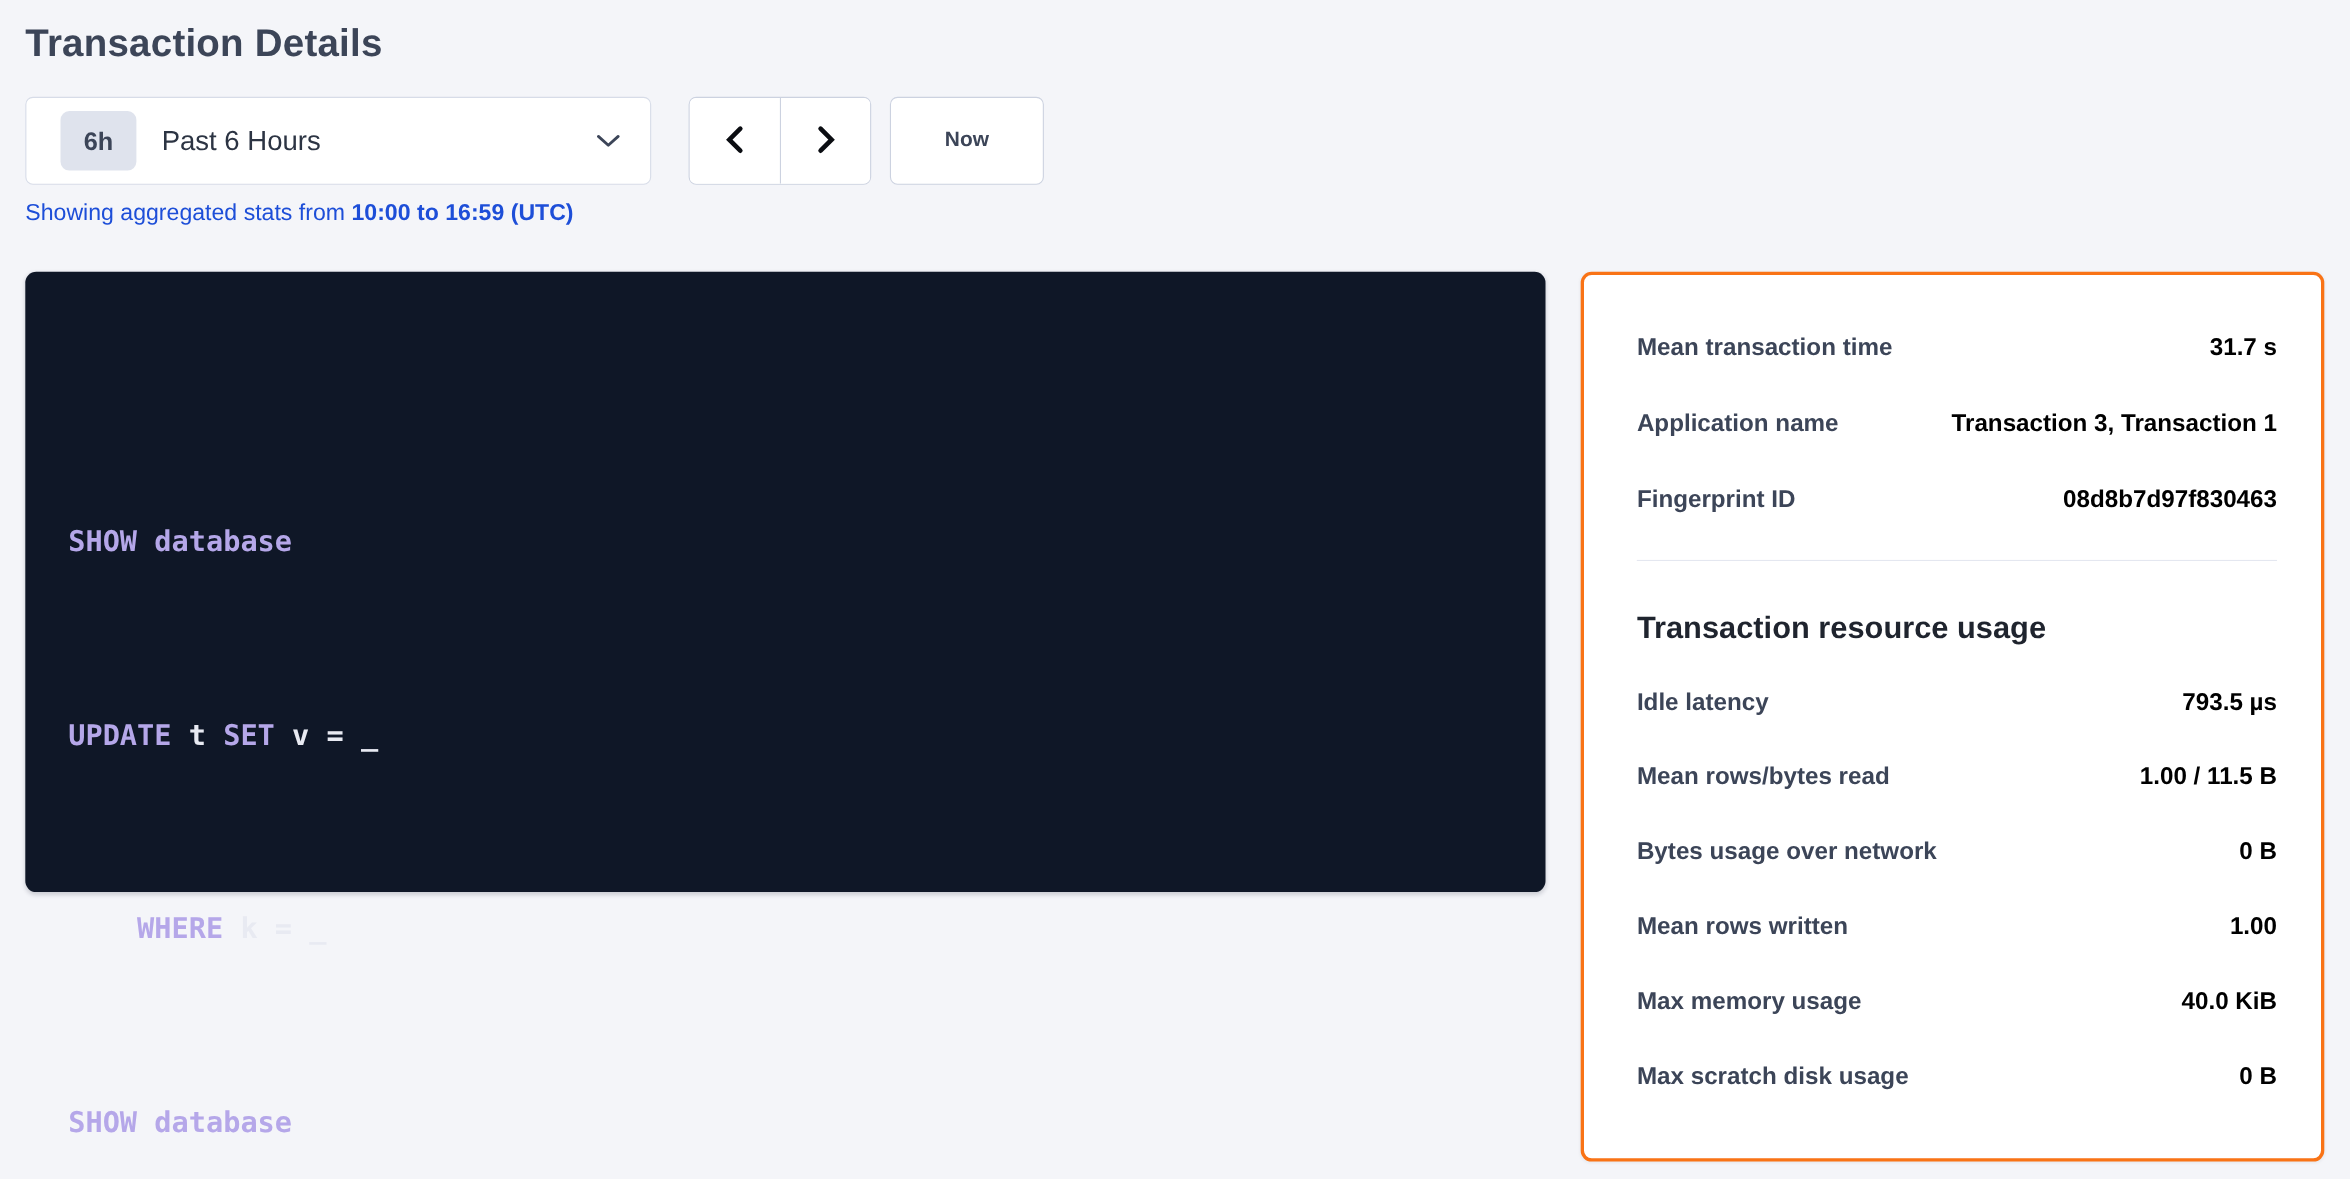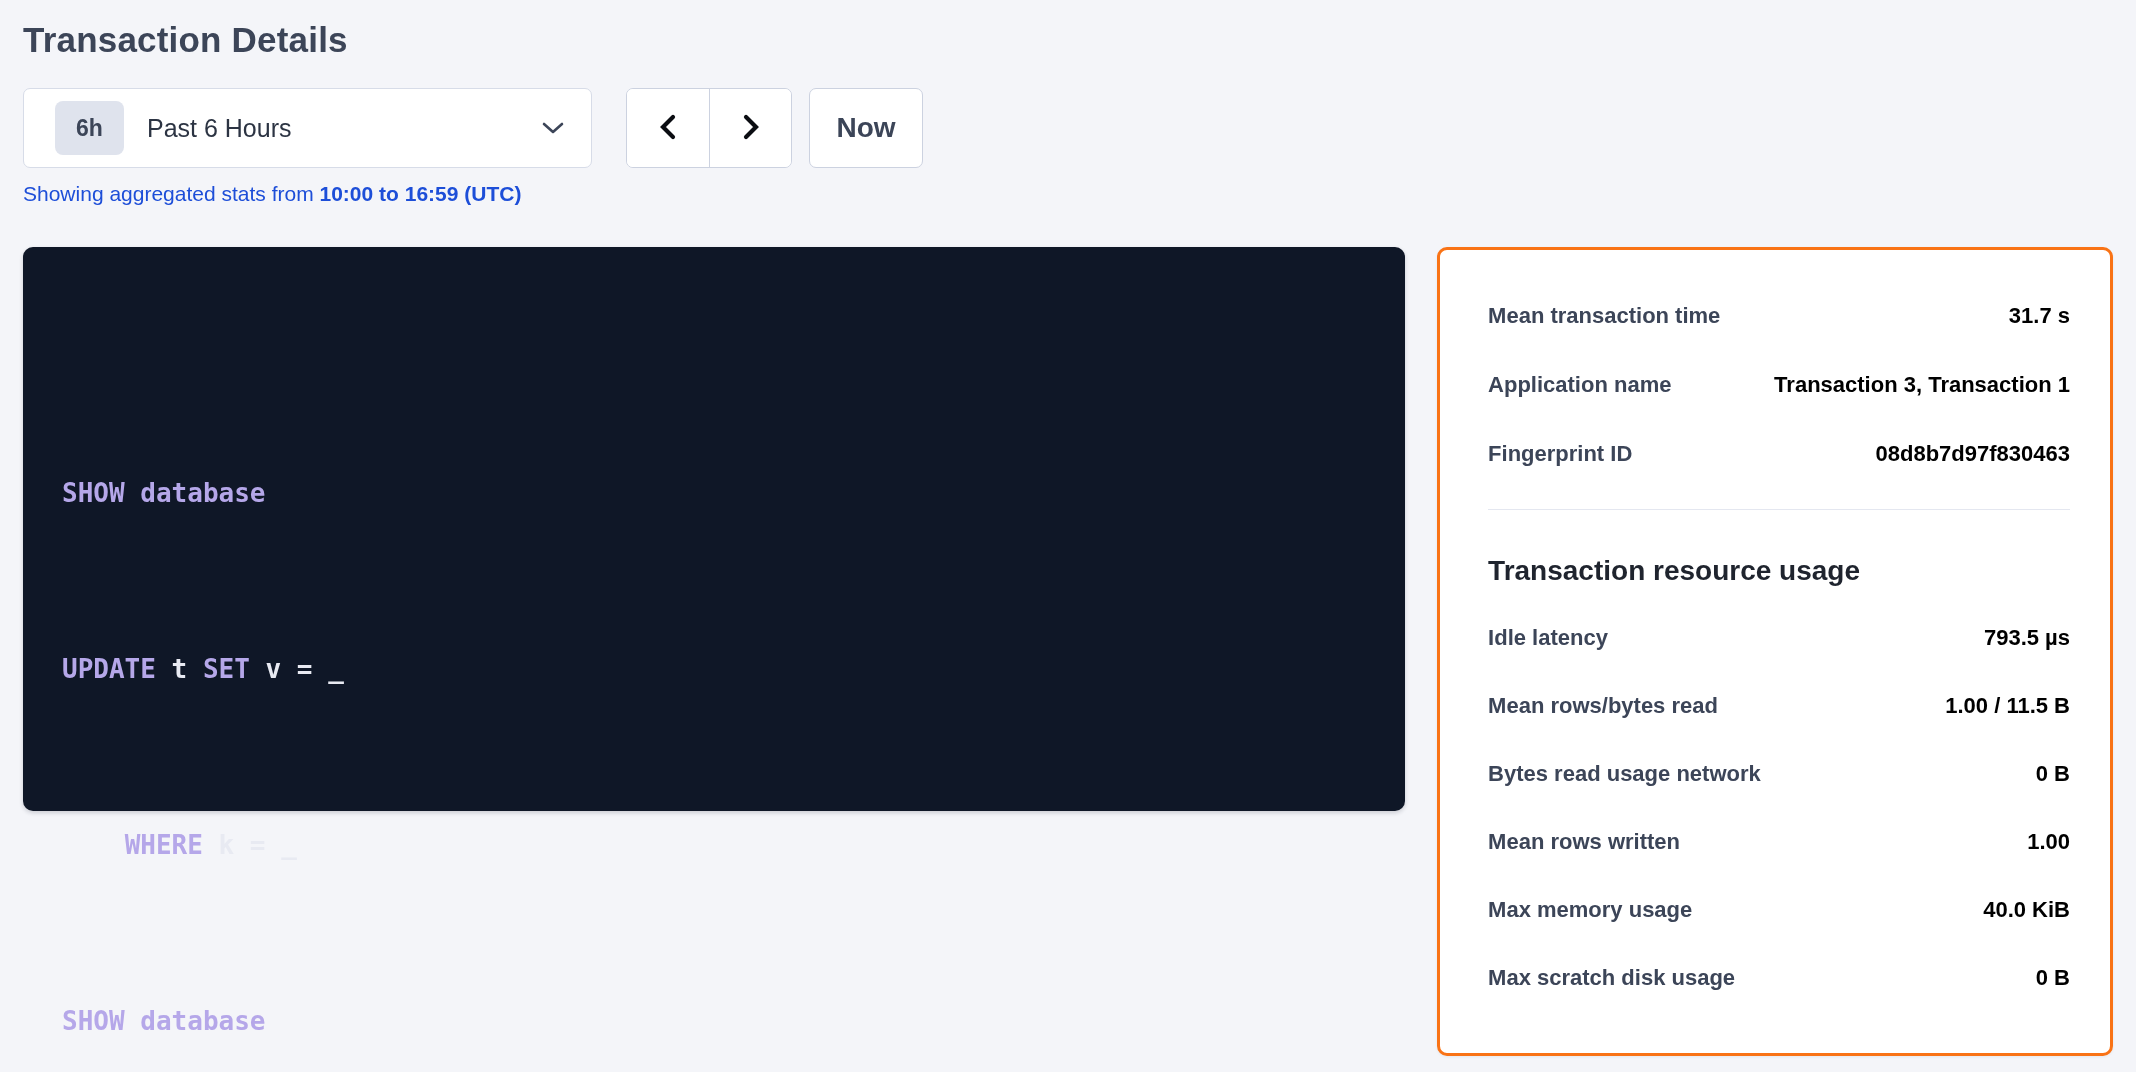--- a/index.html
+++ b/index.html
@@ -56,26 +56,26 @@
   }
   .nav-btn {
     width: 82px; height: 100%;
     display:flex; align-items:center; justify-content:center;
     background:#ffffff; border:none; padding:0; cursor:pointer;
   }
   .nav-btn.next { border-left:1px solid #ccd2e0; }
 
   .now-btn {
     margin-left: 17px;
-    width: 114px; height: 80px;
+    width: 140px; height: 80px;
     background:#ffffff;
     border:1px solid #ccd2e0;
     border-radius: 7px;
     font-family: "Liberation Sans", sans-serif;
-    font-size: 28px; font-weight: 600; color:#3c4558;
+    font-size: 19px; font-weight: 600; color:#3c4558;
     cursor:pointer;
   }
 
   .agg-note { margin-top: 14px; font-size: 21px; line-height: 24px; color:#1d4ed8; }
   .agg-note b { font-weight: 700; }
 
   
   .main { display:flex; align-items:flex-start; gap: 32px; margin-top: 41px; }
 
   .sql-box {
@@ -202,21 +202,21 @@
             <span class="stat-label">Idle latency</span>
             <span class="stat-value">793.5 µs</span>
           </div>
 
           <div class="stat-row">
             <span class="stat-label">Mean rows/bytes read</span>
             <span class="stat-value">1.00 / 11.5 B</span>
           </div>
 
           <div class="stat-row">
-            <span class="stat-label">Bytes read usage network</span>
+            <span class="stat-label">Bytes usage over network</span>
             <span class="stat-value">0 B</span>
           </div>
 
           <div class="stat-row">
             <span class="stat-label">Mean rows written</span>
             <span class="stat-value">1.00</span>
           </div>
 
           <div class="stat-row">
             <span class="stat-label">Max memory usage</span>

